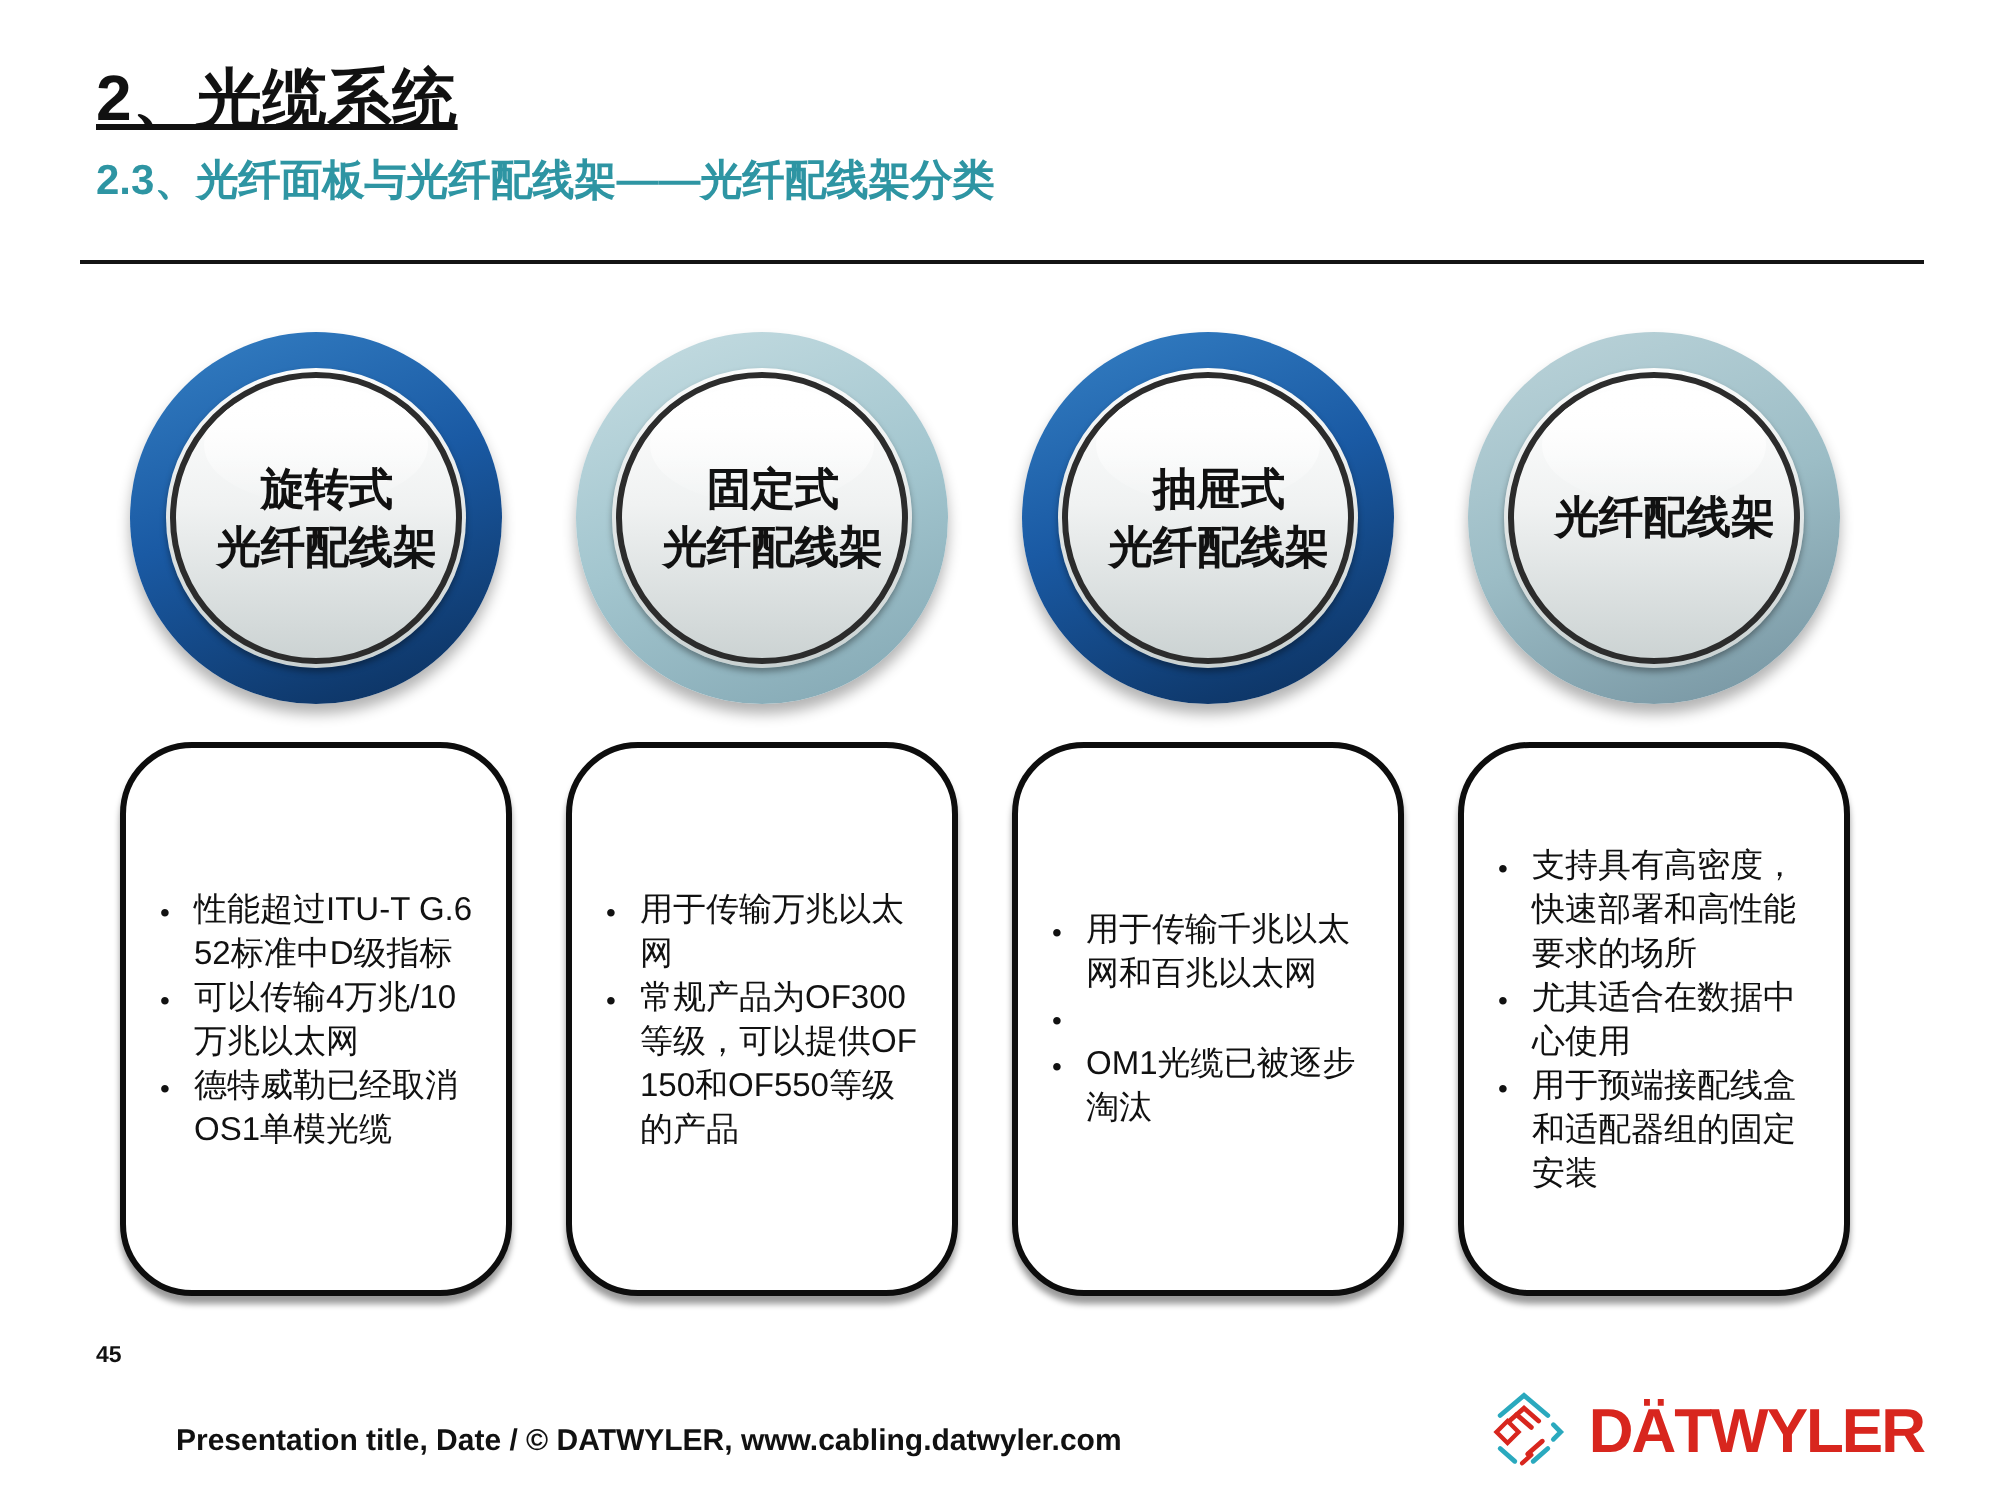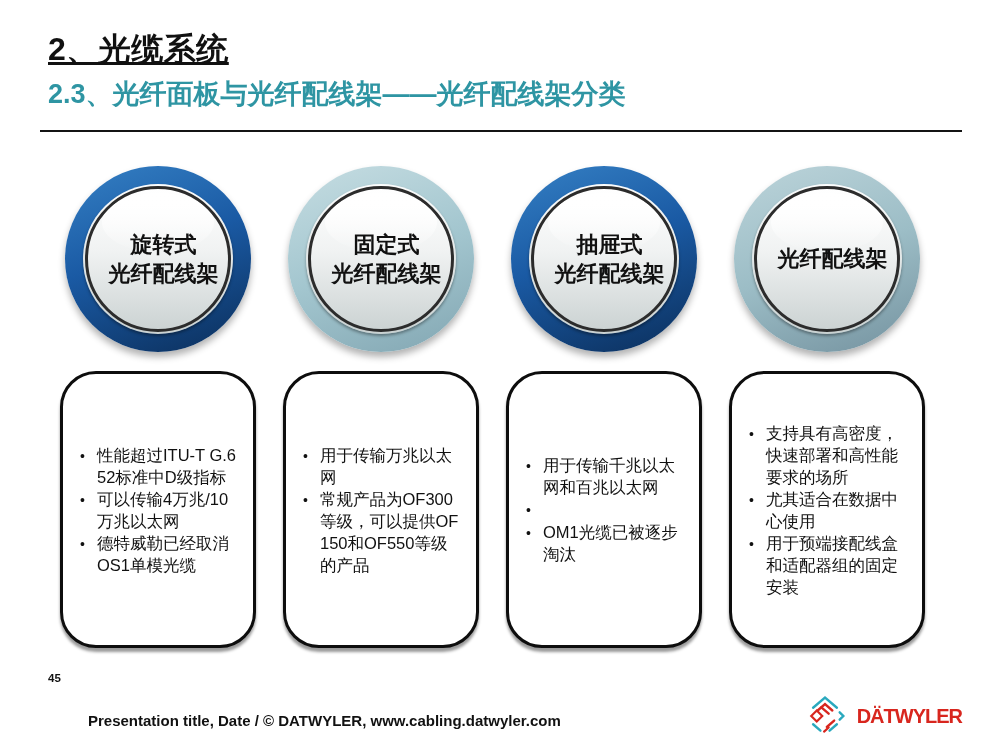--- a/index.html
+++ b/index.html
@@ -14,21 +14,21 @@
 
   
   .title {
     position: absolute; left: 48px; top: 28px;
     font-size: 32px; font-weight: 700; color: #111111;
     letter-spacing: 0.5px;
     text-decoration: underline;
   }
   .subtitle {
     position: absolute; left: 48px; top: 76px;
-    font-size: 27px; font-weight: 700; color: #2E95A3;
+    font-size: 21px; font-weight: 700; color: #2E95A3;
   }
   .rule {
     position: absolute; left: 40px; top: 130px;
     width: 922px; height: 2px; background: #141414;
   }
 
   
   .columns {
     position: absolute; left: 60px; top: 166px;
     width: 866px;
@@ -113,21 +113,21 @@
   .footer-text {
     position: absolute; left: 88px; top: 712px;
     font-size: 15px; font-weight: 700; color: #111111;
   }
   .logo {
     position: absolute; right: 38px; top: 694px;
     display: flex; align-items: center;
   }
   .logo-icon { width: 44px; height: 44px; margin-right: 10px; }
   .logo-text {
-    font-size: 20px; font-weight: 800; color: #D8261E;
+    font-size: 31px; font-weight: 800; color: #D8261E;
     letter-spacing: -1px;
   }
 </style>
 </head>
 <body>
 
 <div class="title">2、光缆系统</div>
 <div class="subtitle">2.3、光纤面板与光纤配线架——光纤配线架分类</div>
 <div class="rule"></div>
 

